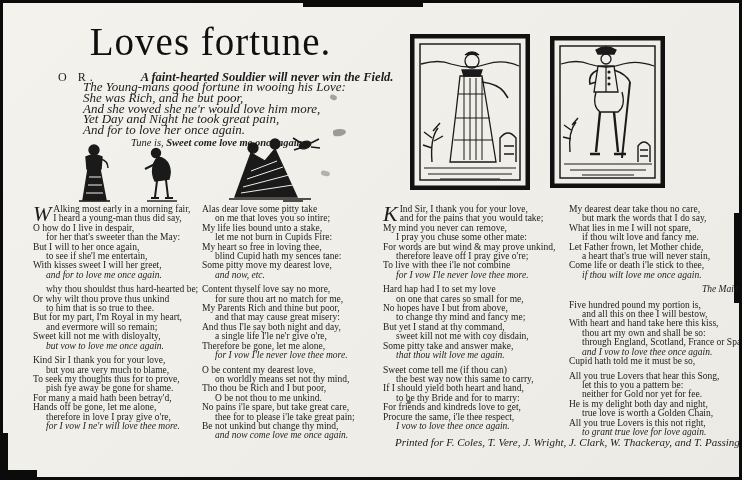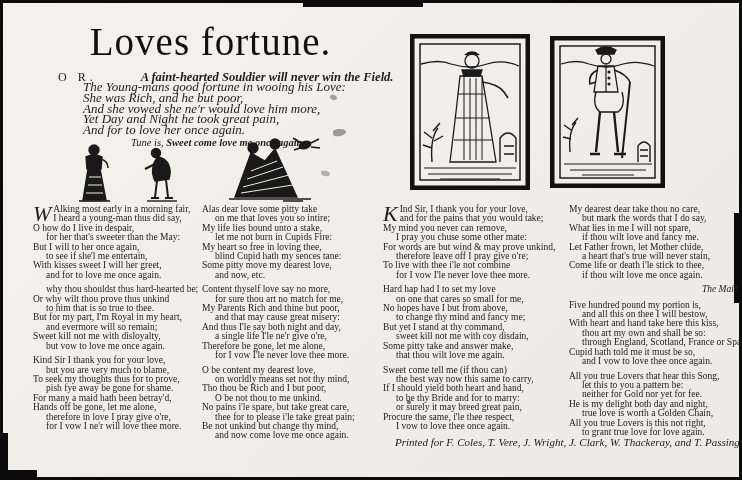--- a/index.html
+++ b/index.html
@@ -29,21 +29,21 @@
   .tune-title{font-weight:bold;}
 
   .vcol{position:absolute; top:202px; font-size:9.5px; line-height:9.4px;}
   .vcol0{left:30px;  width:170px;}
   .vcol1{left:199px; width:172px;}
   .vcol2{left:380px; width:184px;}
   .vcol3{left:566px; width:172px;}
   .stanza{margin-bottom:5px;}
   .vline{white-space:nowrap;}
   .vline.ind{padding-left:13px;}
-  .vline.refrain{}
+  .vline.refrain{font-style:italic;}
   .dropcap{float:left; font-size:22px; line-height:18px; padding-right:2px; font-style:italic;}
   .speaker{text-align:right; font-style:italic; margin:0 0 6px 0;}
 
   .imprint{position:absolute; left:392px; top:433px; width:335px; font-style:italic; font-size:11px; white-space:nowrap;}
 
   .cut{position:absolute;}
   .cut svg{display:block;}
   .smudge{position:absolute; background:#555; opacity:.55; border-radius:40% 60% 55% 45%;}
   .sm1{left:327px; top:92px;  width:7px; height:5px; transform:rotate(20deg); opacity:.5;}
   .sm2{left:330px; top:126px; width:13px; height:7px; transform:rotate(-8deg);}
@@ -247,21 +247,21 @@
           <div class="vline">But yet I stand at thy command,</div>
           <div class="vline ind">sweet kill not me with coy disdain,</div>
           <div class="vline">Some pitty take and answer make,</div>
           <div class="vline ind refrain">that thou wilt love me again.</div>
         </div>
         <div class="stanza">
           <div class="vline">Sweet come tell me (if thou can)</div>
           <div class="vline ind">the best way now this same to carry,</div>
           <div class="vline">If I should yield both heart and hand,</div>
           <div class="vline ind">to be thy Bride and for to marry:</div>
-          <div class="vline ind">or surely it may breed great pain,</div>
+          <div class="vline">For friends and kindreds love to get,</div>
           <div class="vline">Procure the same, i'le thee respect,</div>
           <div class="vline ind refrain">I vow to love thee once again.</div>
         </div>
       </div>
       <div class="vcol vcol3">
         <div class="stanza">
           <div class="vline">My dearest dear take thou no care,</div>
           <div class="vline ind">but mark the words that I do say,</div>
           <div class="vline">What lies in me I will not spare,</div>
           <div class="vline ind">if thou wilt love and fancy me.</div>
@@ -270,22 +270,22 @@
           <div class="vline">Come life or death i'le stick to thee,</div>
           <div class="vline ind refrain">if thou wilt love me once again.</div>
         </div>
         <div class="speaker">The Maid.</div>
         <div class="stanza">
           <div class="vline">Five hundred pound my portion is,</div>
           <div class="vline ind">and all this on thee I will bestow,</div>
           <div class="vline">With heart and hand take here this kiss,</div>
           <div class="vline ind">thou art my own and shall be so:</div>
           <div class="vline ind">through England, Scotland, France or Spain</div>
+          <div class="vline ind refrain">and I vow to love thee once again.</div>
           <div class="vline">Cupid hath told me it must be so,</div>
-          <div class="vline ind refrain">and I vow to love thee once again.</div>
         </div>
         <div class="stanza">
           <div class="vline">All you true Lovers that hear this Song,</div>
           <div class="vline ind">let this to you a pattern be:</div>
           <div class="vline ind">neither for Gold nor yet for fee.</div>
           <div class="vline">He is my delight both day and night,</div>
           <div class="vline ind">true love is worth a Golden Chain,</div>
           <div class="vline">All you true Lovers is this not right,</div>
           <div class="vline ind refrain">to grant true love for love again.</div>
         </div>

